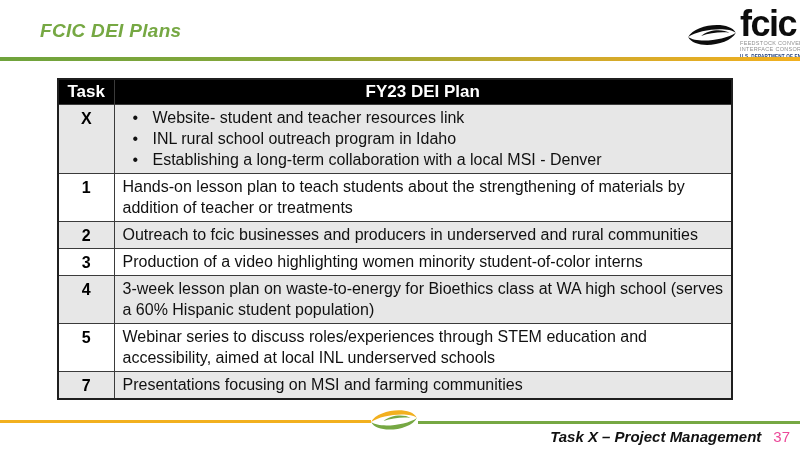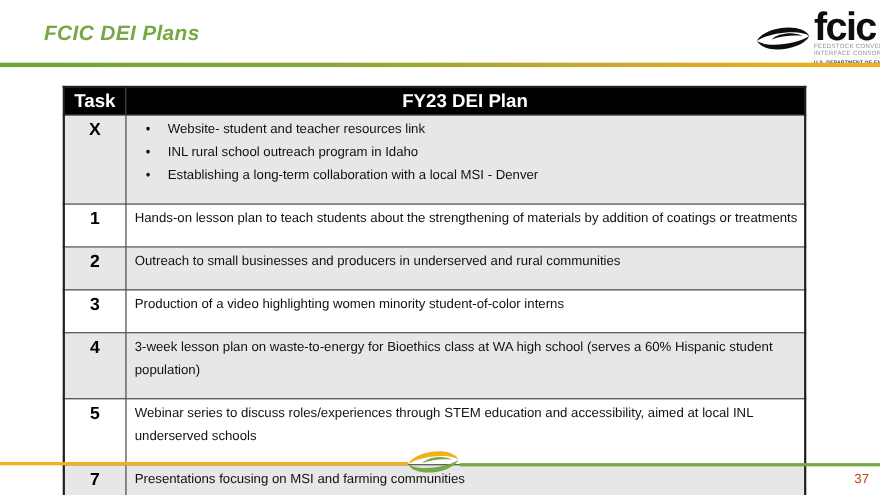--- a/index.html
+++ b/index.html
@@ -43,37 +43,37 @@
     padding:2px 8px; height:25px;
   }
   th.h-task { text-align:center; }
   th.h-plan { text-align:center; }
   col.c-task { width:56px; }
   td.task-cell {
     font-weight:bold; text-align:center; vertical-align:top;
     font-size:16px; padding-top:3px; line-height:21px;
   }
   td.plan-cell {
-    font-size:12px; line-height:21px; color:#111;
-    padding:2px 6px 15px 8px; vertical-align:top;
+    font-size:16px; line-height:21px; color:#111;
+    padding:2px 6px 3px 8px; vertical-align:top;
   }
   tr.shaded { background:#e7e7e7; }
   ul.bullets { list-style:none; }
   ul.bullets li { position:relative; padding-left:30px; }
   ul.bullets li::before { content:"\2022"; position:absolute; left:10px; top:0; }
   
   .footer-rule-left  { position:absolute; left:0;   top:420px; width:371px; height:3px; background:#f2b01f; }
   .footer-rule-right { position:absolute; left:418px; top:421px; width:382px; height:3px; background:#76a843; }
   .footer-swirl { position:absolute; left:369px; top:404px; width:50px; height:34px; }
   .footer-caption {
     position:absolute; right:10px; top:428px;
     display:flex; align-items:baseline; gap:12px;
   }
   .footer-title { font-size:15px; font-weight:bold; font-style:italic; color:#111; }
-  .footer-page  { font-size:12px; color:#c2410c; }
+  .footer-page  { font-size:15px; color:#ec4899; }
 </style>
 </head>
 <body>
 
 <div class="slide-title">FCIC DEI Plans</div>
 
 <div class="fcic-logo">
   <svg class="fcic-swirl" viewBox="0 0 48 32" xmlns="http://www.w3.org/2000/svg">
     <path d="M2,17 C8,5 40,1 46,13 C38,7 12,10 2,17 Z" fill="#0d0d0d"></path>
     <path d="M46,13 C40,25 8,29 2,17 C10,23 36,20 46,13 Z" fill="#0d0d0d"></path>
@@ -106,25 +106,25 @@
         <td class="plan-cell">
           <ul class="bullets">
             <li>Website- student and teacher resources link</li>
             <li>INL rural school outreach program in Idaho</li>
             <li>Establishing a long-term collaboration with a local MSI -  Denver</li>
           </ul>
         </td>
       </tr>
       <tr>
         <td class="task-cell">1</td>
-        <td class="plan-cell">Hands-on lesson plan to teach students about the strengthening of materials by addition of coatings or treatments</td>
+        <td class="plan-cell">Hands-on lesson plan to teach students about the strengthening of materials by addition of teacher or treatments</td>
       </tr>
       <tr class="shaded">
         <td class="task-cell">2</td>
-        <td class="plan-cell">Outreach to small businesses and producers in underserved and rural communities</td>
+        <td class="plan-cell">Outreach to fcic businesses and producers in underserved and rural communities</td>
       </tr>
       <tr>
         <td class="task-cell">3</td>
         <td class="plan-cell">Production of a video highlighting women minority student-of-color interns</td>
       </tr>
       <tr class="shaded">
         <td class="task-cell">4</td>
         <td class="plan-cell">3-week lesson plan on waste-to-energy for Bioethics class at WA high school (serves a 60% Hispanic student population)</td>
       </tr>
       <tr>
@@ -140,14 +140,15 @@
 
 <div class="footer-rule-left"></div>
 <svg class="footer-swirl" viewBox="0 0 48 32" xmlns="http://www.w3.org/2000/svg">
   <path d="M2,17 C8,5 40,1 46,13 C38,7 12,10 2,17 Z" fill="#f2b01f"></path>
   <path d="M46,13 C40,25 8,29 2,17 C10,23 36,20 46,13 Z" fill="#76a843"></path>
   <path d="M14,16 C20,10 34,9 40,13 C33,12 22,13 14,16 Z" fill="#76a843"></path>
 </svg>
 <div class="footer-rule-right"></div>
 
 <div class="footer-caption">
+  <span class="footer-title">Task X – Project Management</span>
   <span class="footer-page">37</span>
 </div>
 
 </body></html>

